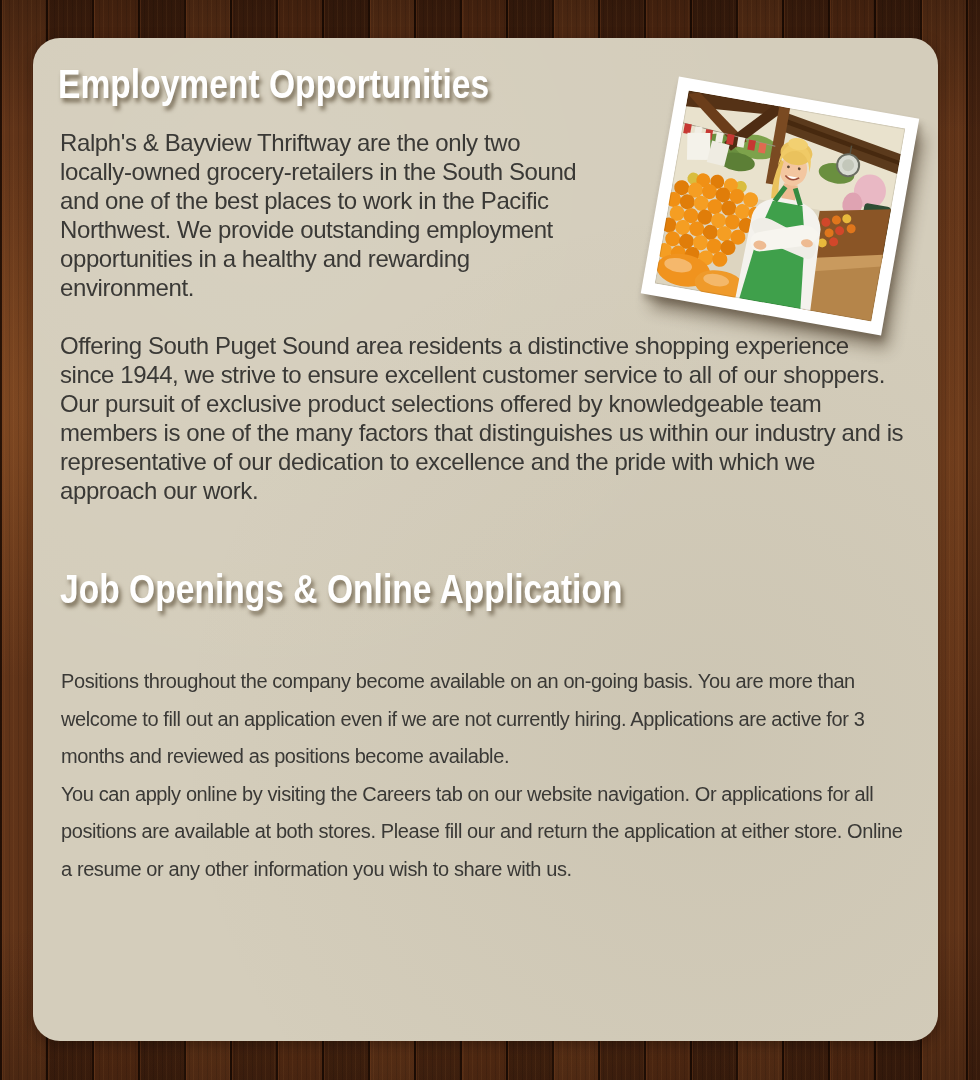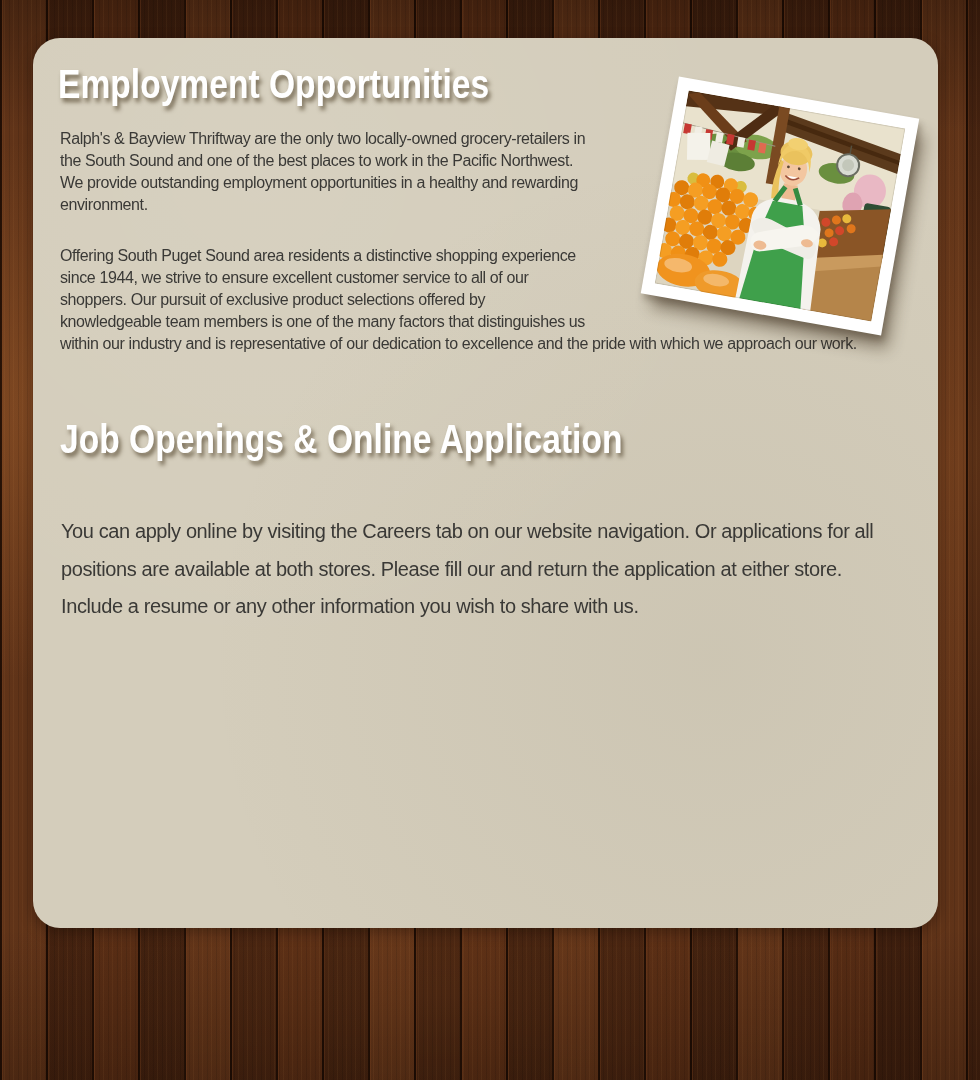--- a/index.html
+++ b/index.html
@@ -16,21 +16,21 @@
       repeating-linear-gradient(90deg, rgba(18,6,0,0.78) 0px, rgba(18,6,0,0.78) 2px, rgba(120,64,30,0.35) 2px, rgba(120,64,30,0.35) 3px, rgba(0,0,0,0) 3px, rgba(0,0,0,0) 46px),
       repeating-linear-gradient(90deg, rgba(0,0,0,0.10) 0px, rgba(0,0,0,0.10) 1px, rgba(0,0,0,0) 1px, rgba(0,0,0,0) 4px, rgba(255,180,100,0.05) 4px, rgba(255,180,100,0.05) 5px, rgba(0,0,0,0) 5px, rgba(0,0,0,0) 9px),
       linear-gradient(180deg, rgba(20,8,2,0.35) 0%, rgba(20,8,2,0) 12%, rgba(20,8,2,0) 86%, rgba(20,8,2,0.28) 100%),
       radial-gradient(ellipse 520px 420px at 8% 38%, rgba(195,118,55,0.34), rgba(0,0,0,0) 65%),
       radial-gradient(ellipse 420px 520px at 97% 42%, rgba(160,92,42,0.26), rgba(0,0,0,0) 65%),
       radial-gradient(ellipse 640px 300px at 45% 92%, rgba(150,85,38,0.18), rgba(0,0,0,0) 70%),
       repeating-linear-gradient(90deg, rgba(255,160,80,0.10) 0px, rgba(255,160,80,0.10) 46px, rgba(0,0,0,0.14) 46px, rgba(0,0,0,0.14) 92px, rgba(255,140,60,0.05) 92px, rgba(255,140,60,0.05) 138px, rgba(0,0,0,0.20) 138px, rgba(0,0,0,0.20) 184px);
   }
   .card {
     position: absolute; left: 33px; top: 38px;
-    width: 905px; height: 890px;
+    width: 905px; height: 1003px;
     background-color: var(--card_bg, #d4cdbb);
     background-image:
       radial-gradient(circle at 25% 15%, rgba(255,255,255,0.07), rgba(0,0,0,0) 50%),
       radial-gradient(circle at 75% 70%, rgba(118,108,84,0.08), rgba(0,0,0,0) 55%);
     border-radius: 27px;
     box-shadow: 0 4px 14px rgba(15,6,0,0.35);
   }
   .content { padding: 24px 33px 0 25px; }
 
   h1, h2 {
@@ -38,21 +38,21 @@
     font-size: 40px; line-height: 44px;
     text-shadow: 3px 4px 5px var(--heading_shadow, rgba(110,98,75,0.9));
     letter-spacing: 0;
   }
   .cond { display: inline-block; transform: scaleX(0.84); transform-origin: 0 50%; white-space: nowrap; }
   h1 { margin: 0 0 22px 0; }
   h2.job-heading { margin: 62px 0 52px 2px; }
   h2.apply-heading { margin: 50px 0 32px 0; }
 
   p { color: var(--body_text, #3a3936); letter-spacing: -0.4px; }
-  .p-reg   { font-size: 16px; line-height: 22px;   margin: 0 0 29px 2px; }
+  .p-reg   { font-size: 24px; line-height: 29px;   margin: 0 0 29px 2px; }
   .p-loose { font-size: 20px; line-height: 37.5px; margin: 0 0 0 3px; }
 
   
   .photo-float { float: right; width: 302px; height: 262px; margin: 0 0 6px 14px; position: relative; }
   .polaroid {
     position: absolute; left: 55px; top: 34px; margin: 0;
     width: 220px; height: 196px; padding: 12px;
     background: var(--polaroid_frame, #ffffff);
     transform: rotate(10deg);
     box-shadow: 10px 14px 16px -2px rgba(45,28,12,0.45), 3px 5px 6px rgba(45,28,12,0.25);
@@ -190,19 +190,20 @@
       </div>
 
       <h1><span class="cond">Employment Opportunities</span></h1>
 
       <p class="p-reg">Ralph's &amp; Bayview Thriftway are the only two locally-owned grocery-retailers in the South Sound and one of the best places to work in the Pacific Northwest. We provide outstanding employment opportunities in a healthy and rewarding environment.</p>
 
       <p class="p-reg">Offering South Puget Sound area residents a distinctive shopping experience since 1944, we strive to ensure excellent customer service to all of our shoppers. Our pursuit of exclusive product selections offered by knowledgeable team members is one of the many factors that distinguishes us within our industry and is representative of our dedication to excellence and the pride with which we approach our work.</p>
 
       <h2 class="job-heading"><span class="cond">Job Openings &amp; Online Application</span></h2>
 
-
-
-      <p class="p-loose">You can apply online by visiting the Careers tab on our website navigation. Or applications for all positions are available at both stores. Please fill our and return the application at either store. Include a resume or any other information you wish to share with us.</p>
+      <p class="p-loose">Positions throughout the company become available on an on-going basis. You are more than welcome to fill out an application even if we are not currently hiring. Applications are active for 3 months and reviewed as positions become available.</p>
+
+
+      <p class="p-loose">You can apply online by visiting the Careers tab on our website navigation. Or applications for all positions are available at both stores. Please fill our and return the application at either store. Online a resume or any other information you wish to share with us.</p>
 
     </div>
   </div>
 </div>
 
 </body></html>

